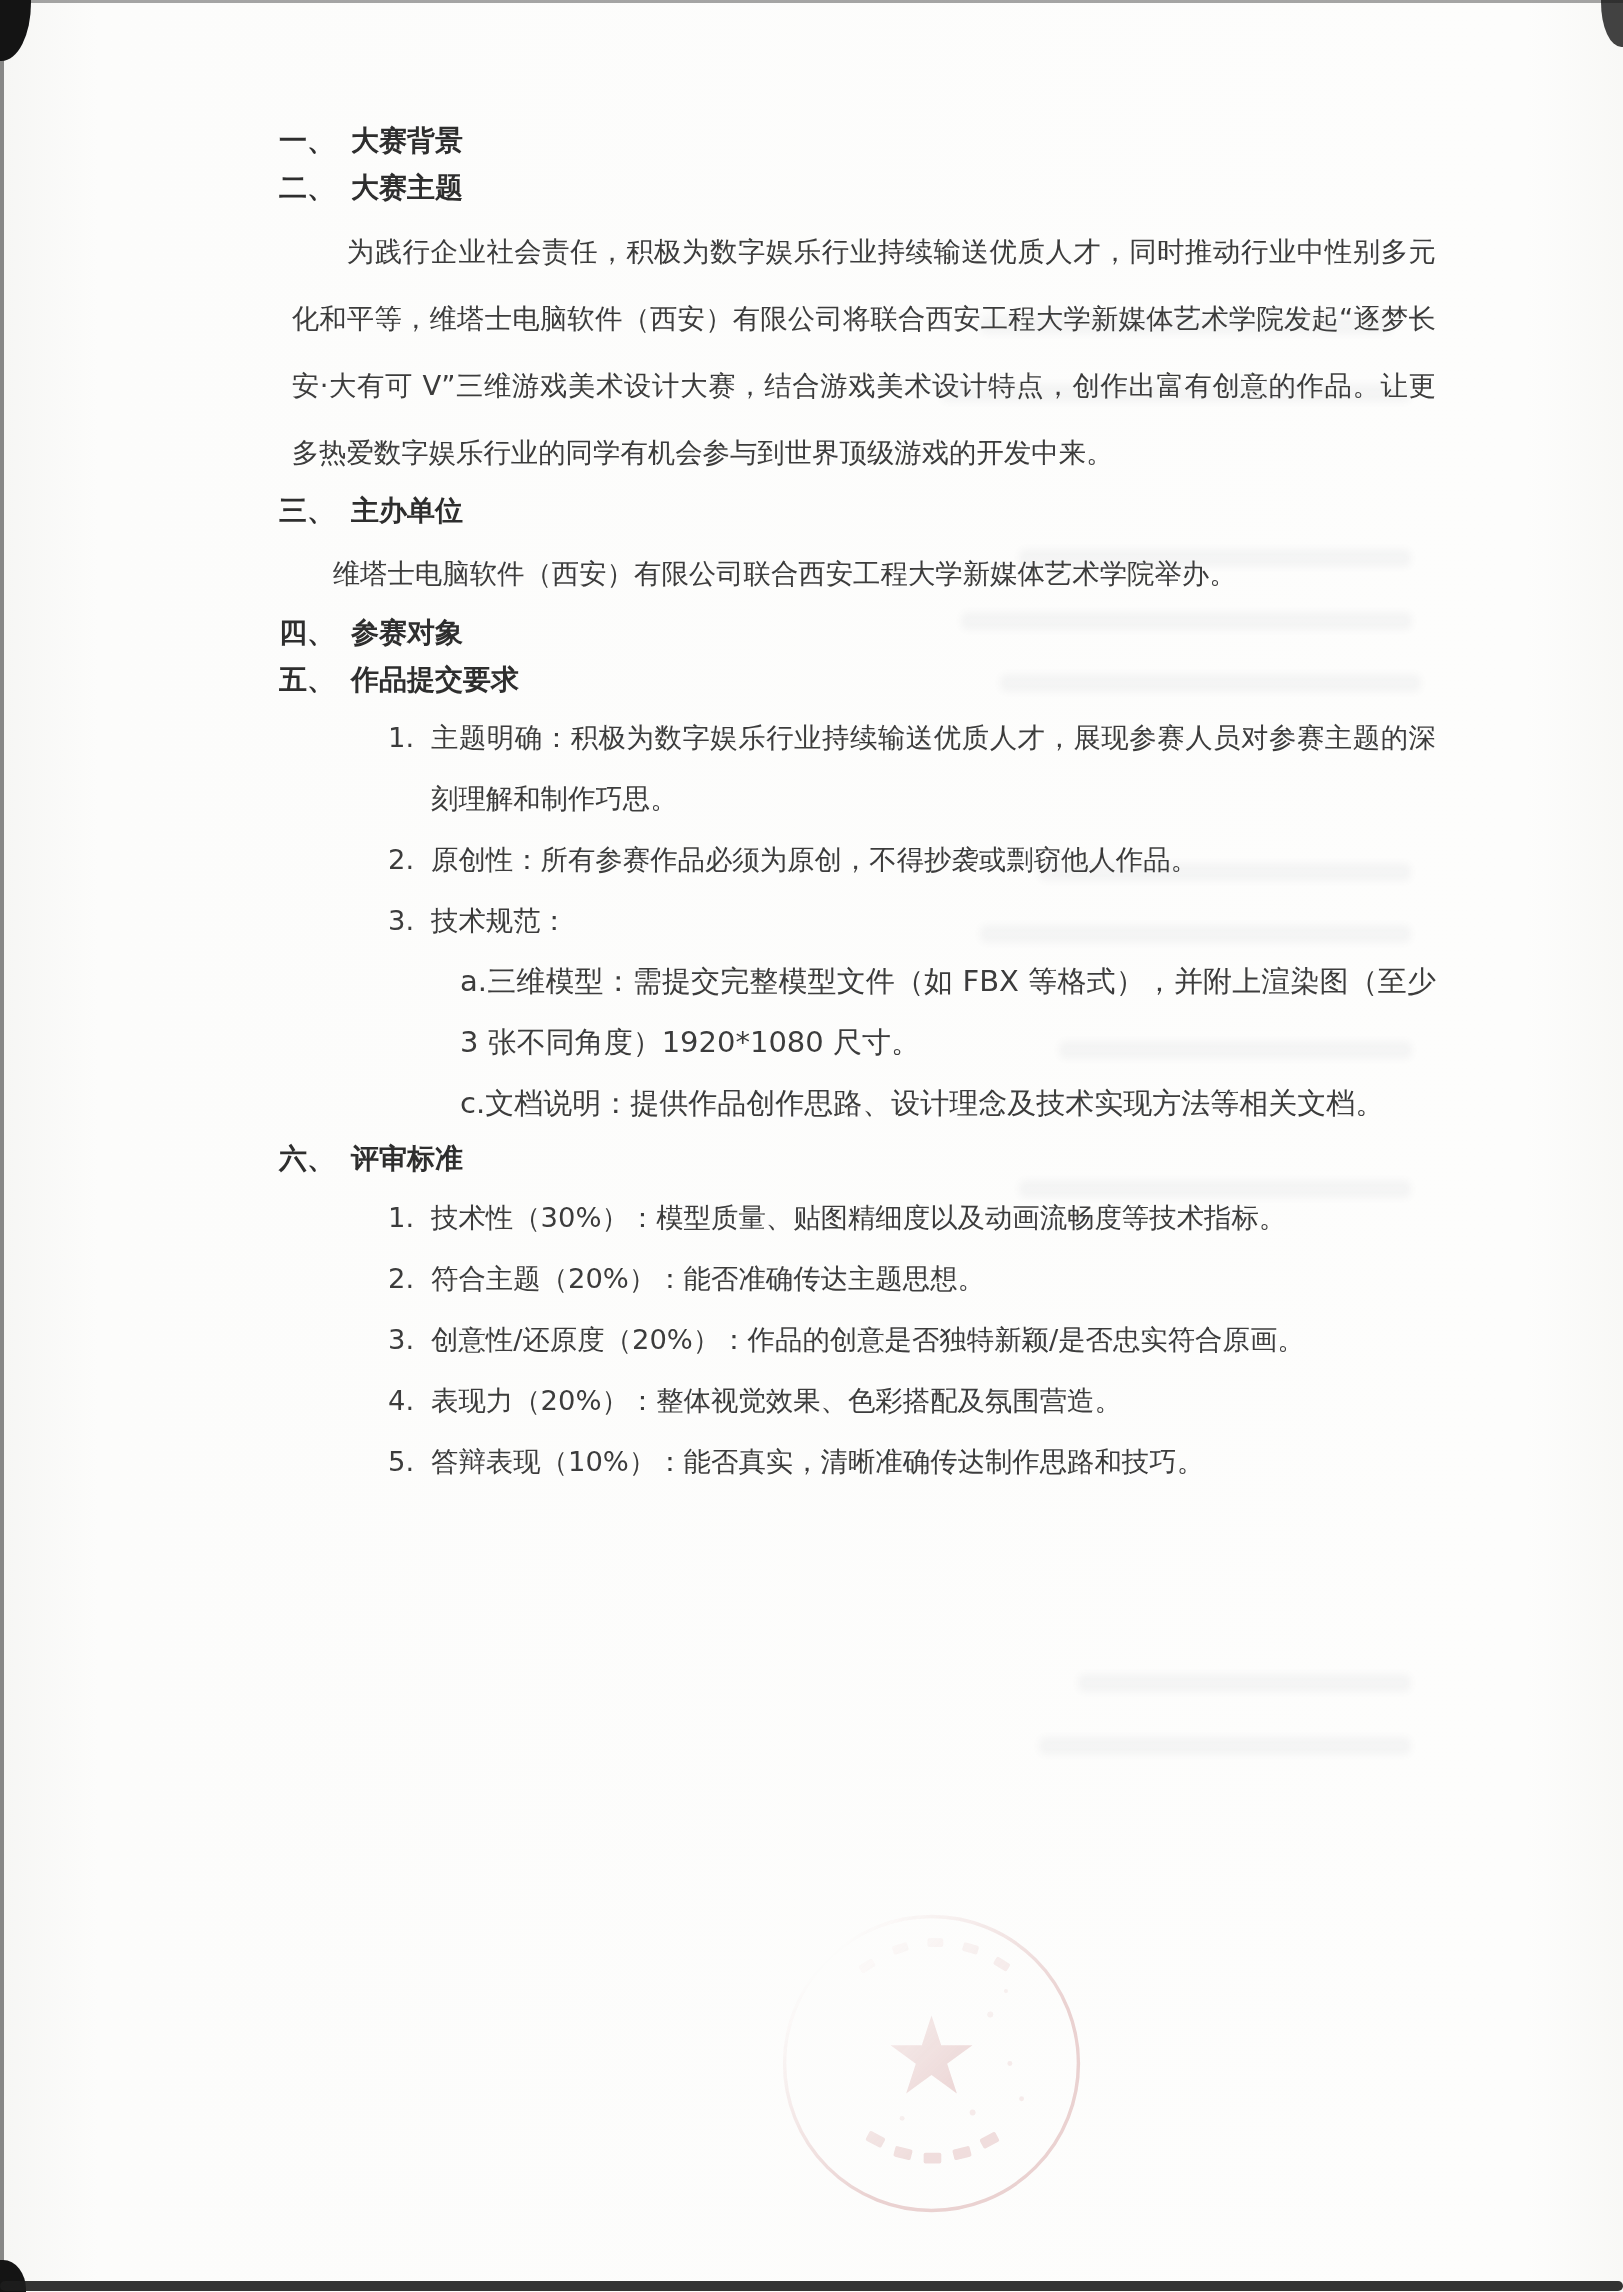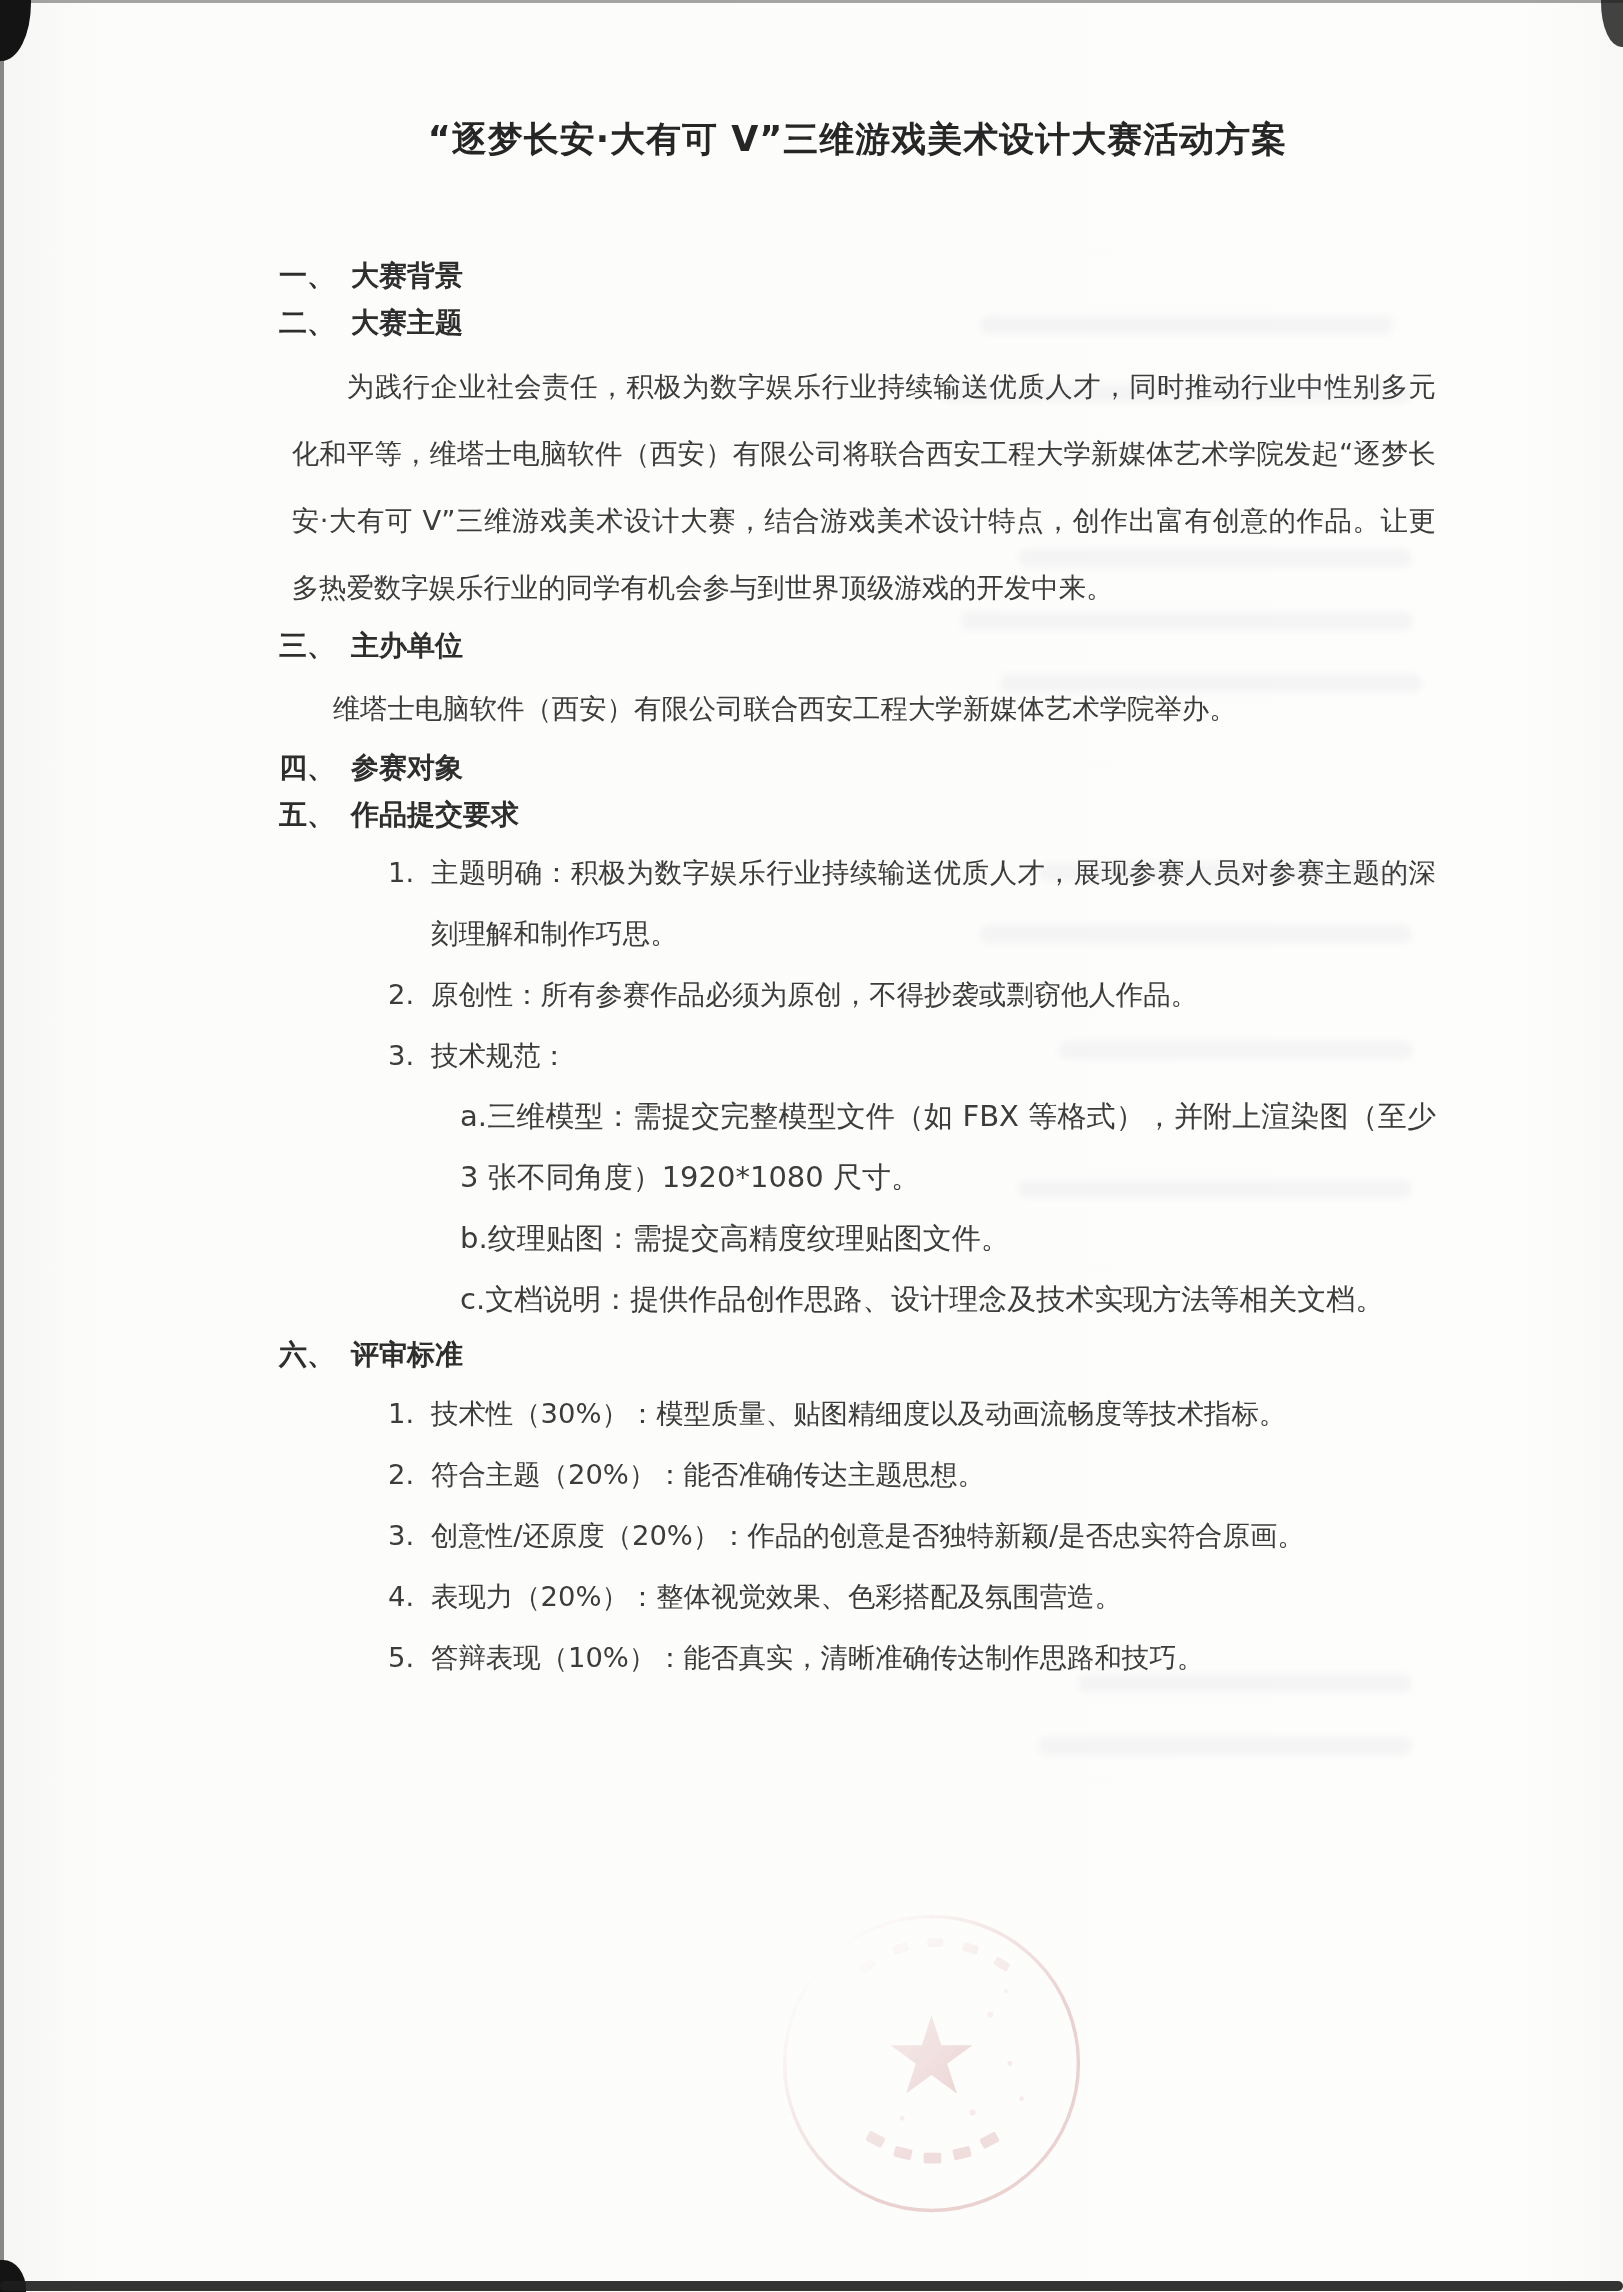--- a/index.html
+++ b/index.html
@@ -65,21 +65,20 @@
   <div class="ghost" style="left:1000px;top:674px;width:421px;"></div>
   <div class="ghost" style="left:1039px;top:863px;width:372px;"></div>
   <div class="ghost" style="left:980px;top:925px;width:431px;"></div>
   <div class="ghost" style="left:1059px;top:1041px;width:353px;"></div>
   <div class="ghost" style="left:1019px;top:1180px;width:392px;"></div>
   <div class="ghost" style="left:1078px;top:1674px;width:333px;"></div>
   <div class="ghost" style="left:1039px;top:1737px;width:372px;"></div>
 
   <div class="content">
 
-    <div class="doc-title">“逐梦长安·大有可 V”三维游戏美术设计大赛活动方案</div>
 
     <div class="sec-head">
       <span class="sec-num">一、</span>
       <span class="sec-title">大赛背景</span>
     </div>
 
     <div class="sec-head">
       <span class="sec-num">二、</span>
       <span class="sec-title">大赛主题</span>
     </div>
@@ -109,21 +108,20 @@
         <span class="mk">2.</span>
         <span class="tx">原创性：所有参赛作品必须为原创，不得抄袭或剽窃他人作品。</span>
       </div>
       <div class="item">
         <span class="mk">3.</span>
         <span class="tx">技术规范：</span>
       </div>
     </div>
     <div class="sublist">
       <div class="subitem"><span>a.</span><span>三维模型：需提交完整模型文件（如 FBX 等格式），并附上渲染图（至少 3 张不同角度）1920*1080 尺寸。</span></div>
-      <div class="subitem"><span>b.</span><span>纹理贴图：需提交高精度纹理贴图文件。</span></div>
       <div class="subitem"><span>c.</span><span>文档说明：提供作品创作思路、设计理念及技术实现方法等相关文档。</span></div>
     </div>
 
     <div class="sec-head">
       <span class="sec-num">六、</span>
       <span class="sec-title">评审标准</span>
     </div>
     <div class="list">
       <div class="item">
         <span class="mk">1.</span>

